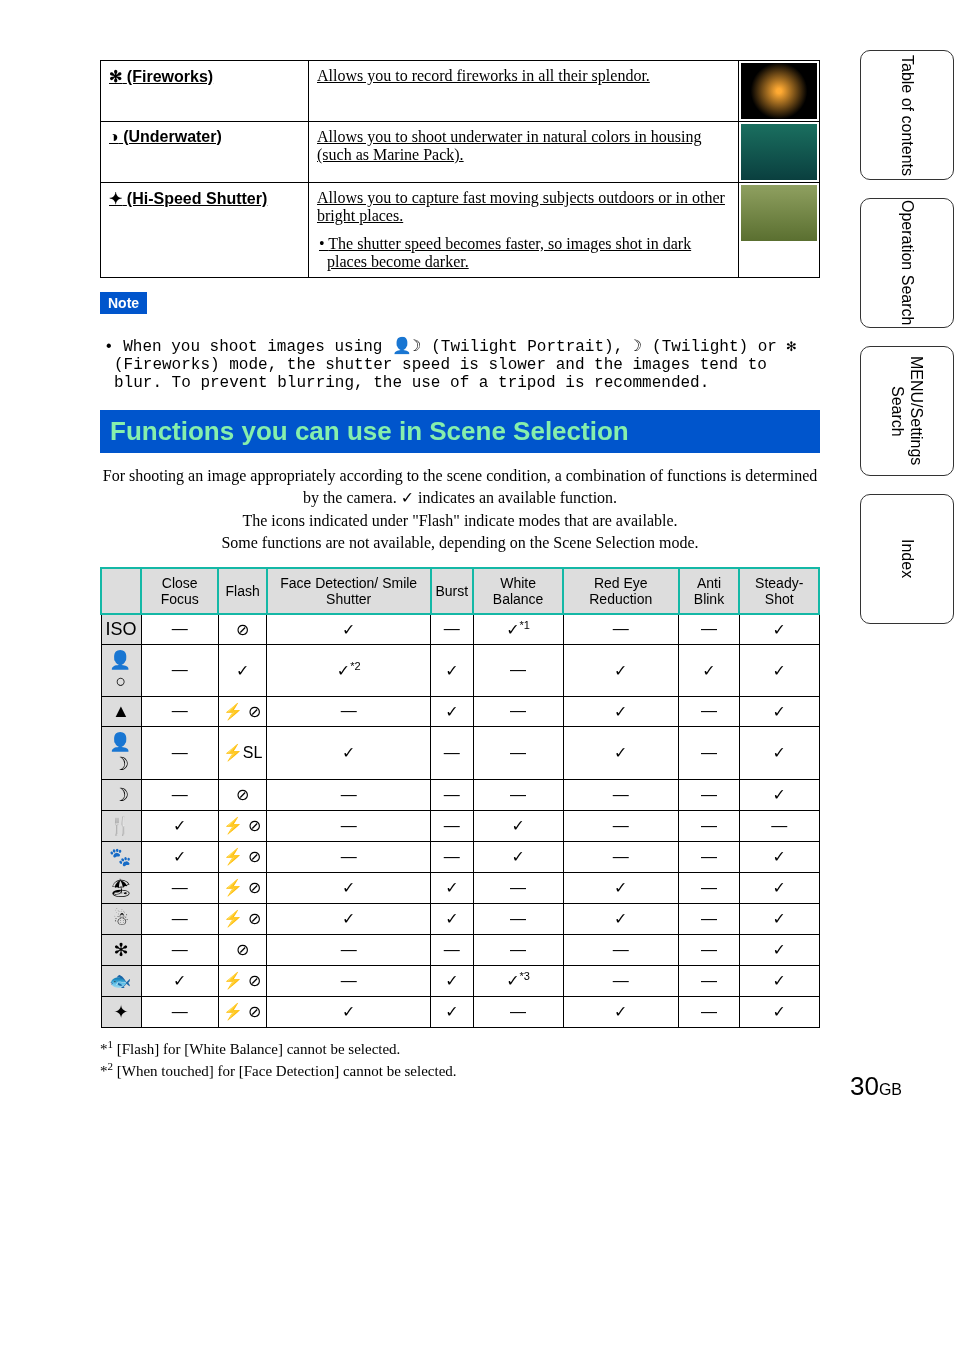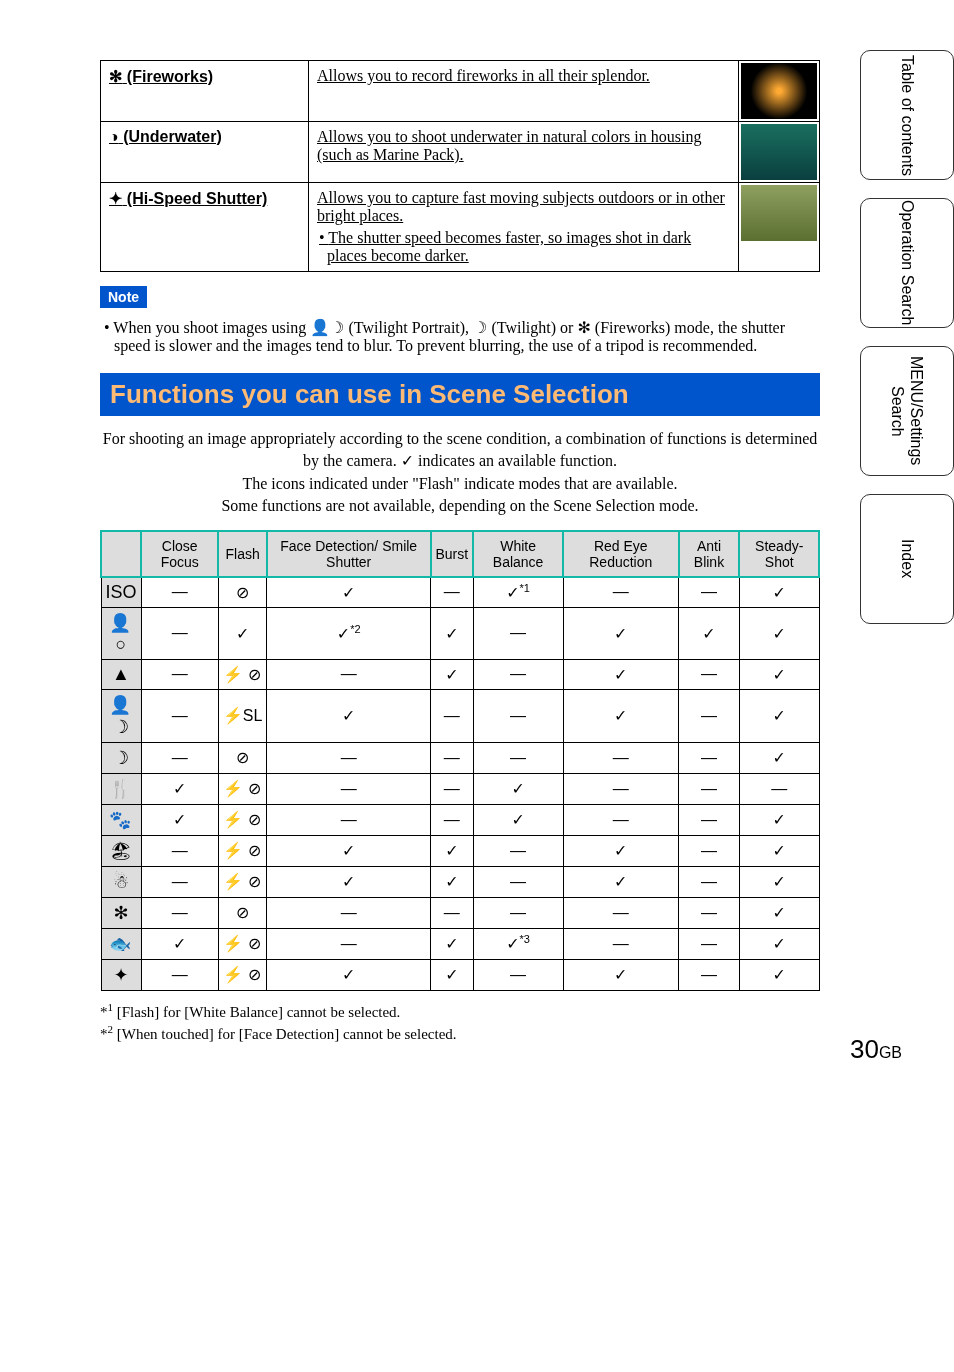--- a/index.html
+++ b/index.html
@@ -13,23 +13,23 @@
   table.scene-desc { border-collapse: collapse; width: 100%; margin-bottom: 14px; }
   table.scene-desc td { border: 1px solid #000; padding: 6px 8px; vertical-align: top; font-size: 16px; text-decoration: underline; }
   table.scene-desc td.label { width: 208px; font-weight: bold; font-family: Arial, sans-serif; }
   table.scene-desc td.img-cell { width: 80px; padding: 2px; }
   .thumb { width: 76px; height: 56px; background: linear-gradient(135deg,#222,#444); }
   .thumb.fireworks { background: radial-gradient(circle at 50% 50%, #ffaa33 5%, #000 60%); }
   .thumb.under { background: linear-gradient(#1a6f5f,#0a3f3f); }
   .thumb.shutter { background: linear-gradient(#8fa060,#5a6f30); }
 
   .note-label { background:#0055cc; color:#fff; font-family: Arial, sans-serif; font-weight:bold; font-size:14px; padding:3px 8px; display:inline-block; }
-  .note-body { font-size:16px; margin:10px 0 18px 0; padding-left: 14px; text-indent: -10px; }
-
-  .section-title { background:#0055cc; color:#fdba74; font-family: Arial, sans-serif; font-weight:bold; font-size:26px; padding:6px 10px; margin-bottom:12px; }
+  .note-body { font-size:16px; margin:22px 0 18px 0; padding-left: 14px; text-indent: -10px; font-family: Liberation Mono, monospace; }
+
+  .section-title { background:#0055cc; color:#86efac; font-family: Arial, sans-serif; font-weight:bold; font-size:26px; padding:6px 10px; margin-bottom:12px; }
   .intro { font-size:16px; line-height:1.4; margin-bottom:12px;text-align:center; }
 
   table.func { border-collapse: collapse; width: 100%; font-family: Arial, sans-serif; font-size:14px; }
   table.func th { background:#ddd; border:2px solid #14b8a6; padding:6px 4px; font-weight:normal; text-align:center; vertical-align:middle; }
   table.func td { border:1px solid #000; padding:4px; text-align:center; height:30px; font-size:16px; }
   table.func th:first-child, table.func td:first-child { background:#ddd; width:24px; font-size:18px; }
   .sup { font-size:11px; vertical-align: super; }
 
   .footnotes { font-size:15px; margin-top:10px; }
   .footnotes div { margin-bottom:2px; }
@@ -70,21 +70,21 @@
       <td class="label"><span>◑</span> <span>(Underwater)</span></td>
       <td>Allows you to shoot underwater in natural colors in housing (such as Marine Pack).</td>
       <td class="img-cell">
             <div class="thumb under"></div>
           </td>
     </tr>
     <tr>
       <td class="label"><span>✦</span> <span>(Hi-Speed Shutter)</span></td>
       <td>
         <span>Allows you to capture fast moving subjects outdoors or in other bright places.</span>
-        <div style="padding-left:10px;text-indent:-8px;margin-top:4px;">• <span>The shutter speed becomes faster, so images shot in dark places become darker.</span></div>
+        <div style="padding-left:10px;text-indent:-8px;margin-top:10px;">• <span>The shutter speed becomes faster, so images shot in dark places become darker.</span></div>
       </td>
       <td class="img-cell">
             <div class="thumb shutter"></div>
           </td>
     </tr>
   </tbody>
     </table>
 
   <div class="note-label">Note</div>
   <div class="note-body">

